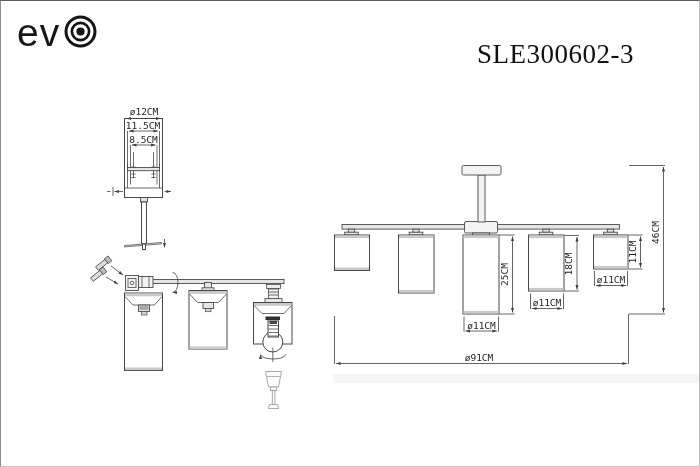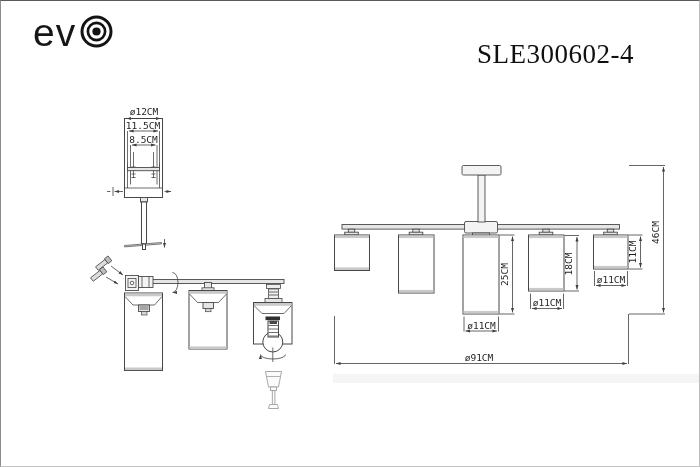--- a/index.html
+++ b/index.html
@@ -3,21 +3,21 @@
 <meta charset="utf-8">
 <style>
   html,body{margin:0;padding:0;background:#e9e9e9;}
   .canvas{
     position:relative;width:700px;height:467px;background:#ffffff;
     border-top:1px solid #5a5a5a;border-left:1px solid #8d8d8d;
     border-right:1px solid #bdbdbd;border-bottom:1px solid #c4c4c4;
     box-sizing:border-box;overflow:hidden;
     font-family:"Liberation Sans", sans-serif;
   }
-  .logo{position:absolute;left:16px;top:12px;color:#161616;margin-left:16px;}
+  .logo{position:absolute;left:16px;top:12px;color:#161616;}
   .logo-row{display:flex;align-items:center;}
   .logo-ev,.logo-luce{
     font-family:"Liberation Sans", sans-serif;font-size:39px;line-height:1;
     font-weight:400;letter-spacing:1px;color:#161616;
   }
   .logo-luce{display:block;margin-top:-5px;letter-spacing:1.5px;}
   .bullseye{margin-left:2px;margin-top:-2px;}
   .model{
     position:absolute;left:476px;top:38px;
     font-family:"Liberation Serif", serif;font-size:27px;color:#101010;
@@ -42,21 +42,21 @@
     <div class="logo-row">
       <span class="logo-ev">ev</span>
       <svg class="bullseye" width="37" height="37" viewBox="0 0 37 37">
         <circle cx="18.5" cy="18.5" r="14.5" fill="none" stroke="#141414" stroke-width="3"></circle>
         <circle cx="18.5" cy="18.5" r="8.6" fill="none" stroke="#141414" stroke-width="2.7"></circle>
         <circle cx="18.5" cy="18.5" r="4.1" fill="#141414"></circle>
       </svg>
     </div>
   </div>
 
-  <div class="model">SLE300602-4</div>
+  <div class="model">SLE300602-3</div>
 
   <svg class="art" width="700" height="467" viewBox="0 0 700 467">
     <defs>
       <marker id="arr" viewBox="0 0 10 10" refX="9.5" refY="5" markerWidth="6" markerHeight="6" orient="auto-start-reverse">
         <path d="M0,1.8 L9.5,5 L0,8.2 Z" fill="#3f3f3f"></path>
       </marker>
     </defs>
 
     <rect x="332" y="373" width="368" height="9" fill="#f5f5f5"></rect>
 

